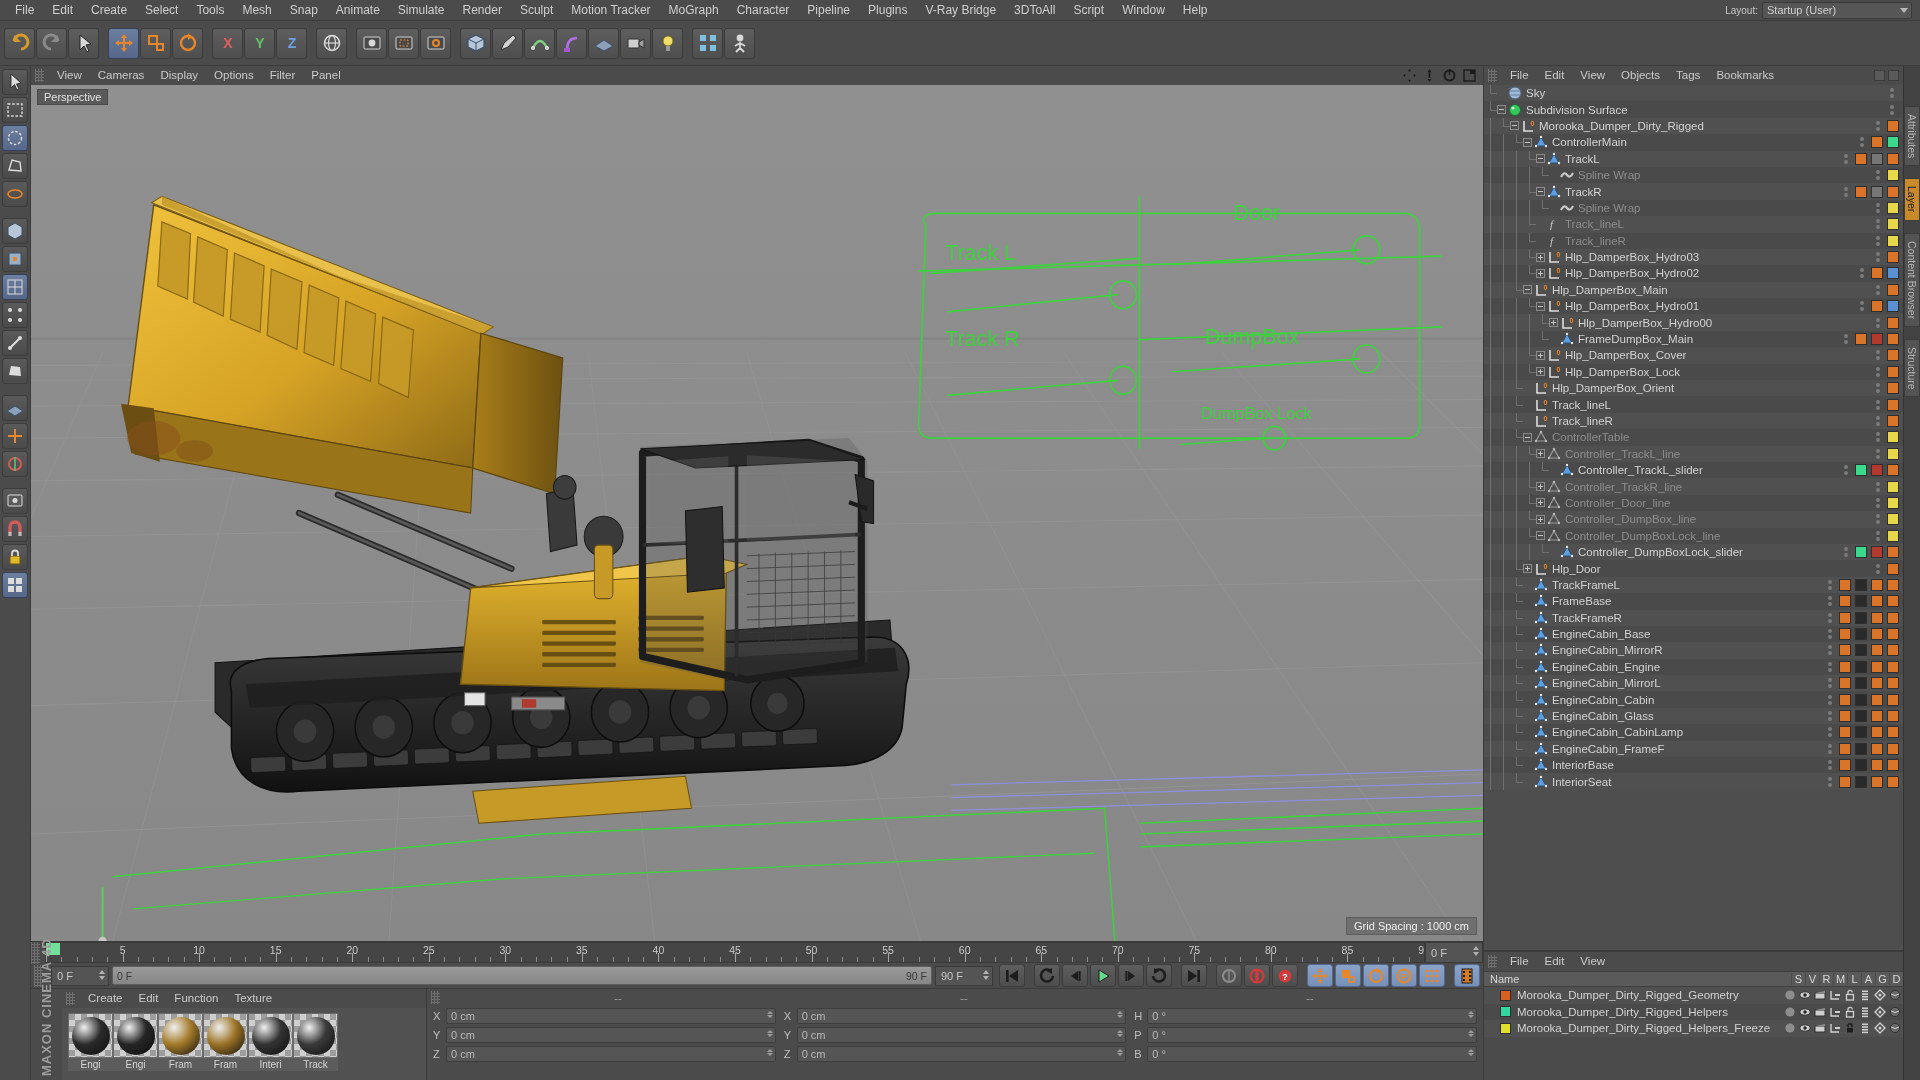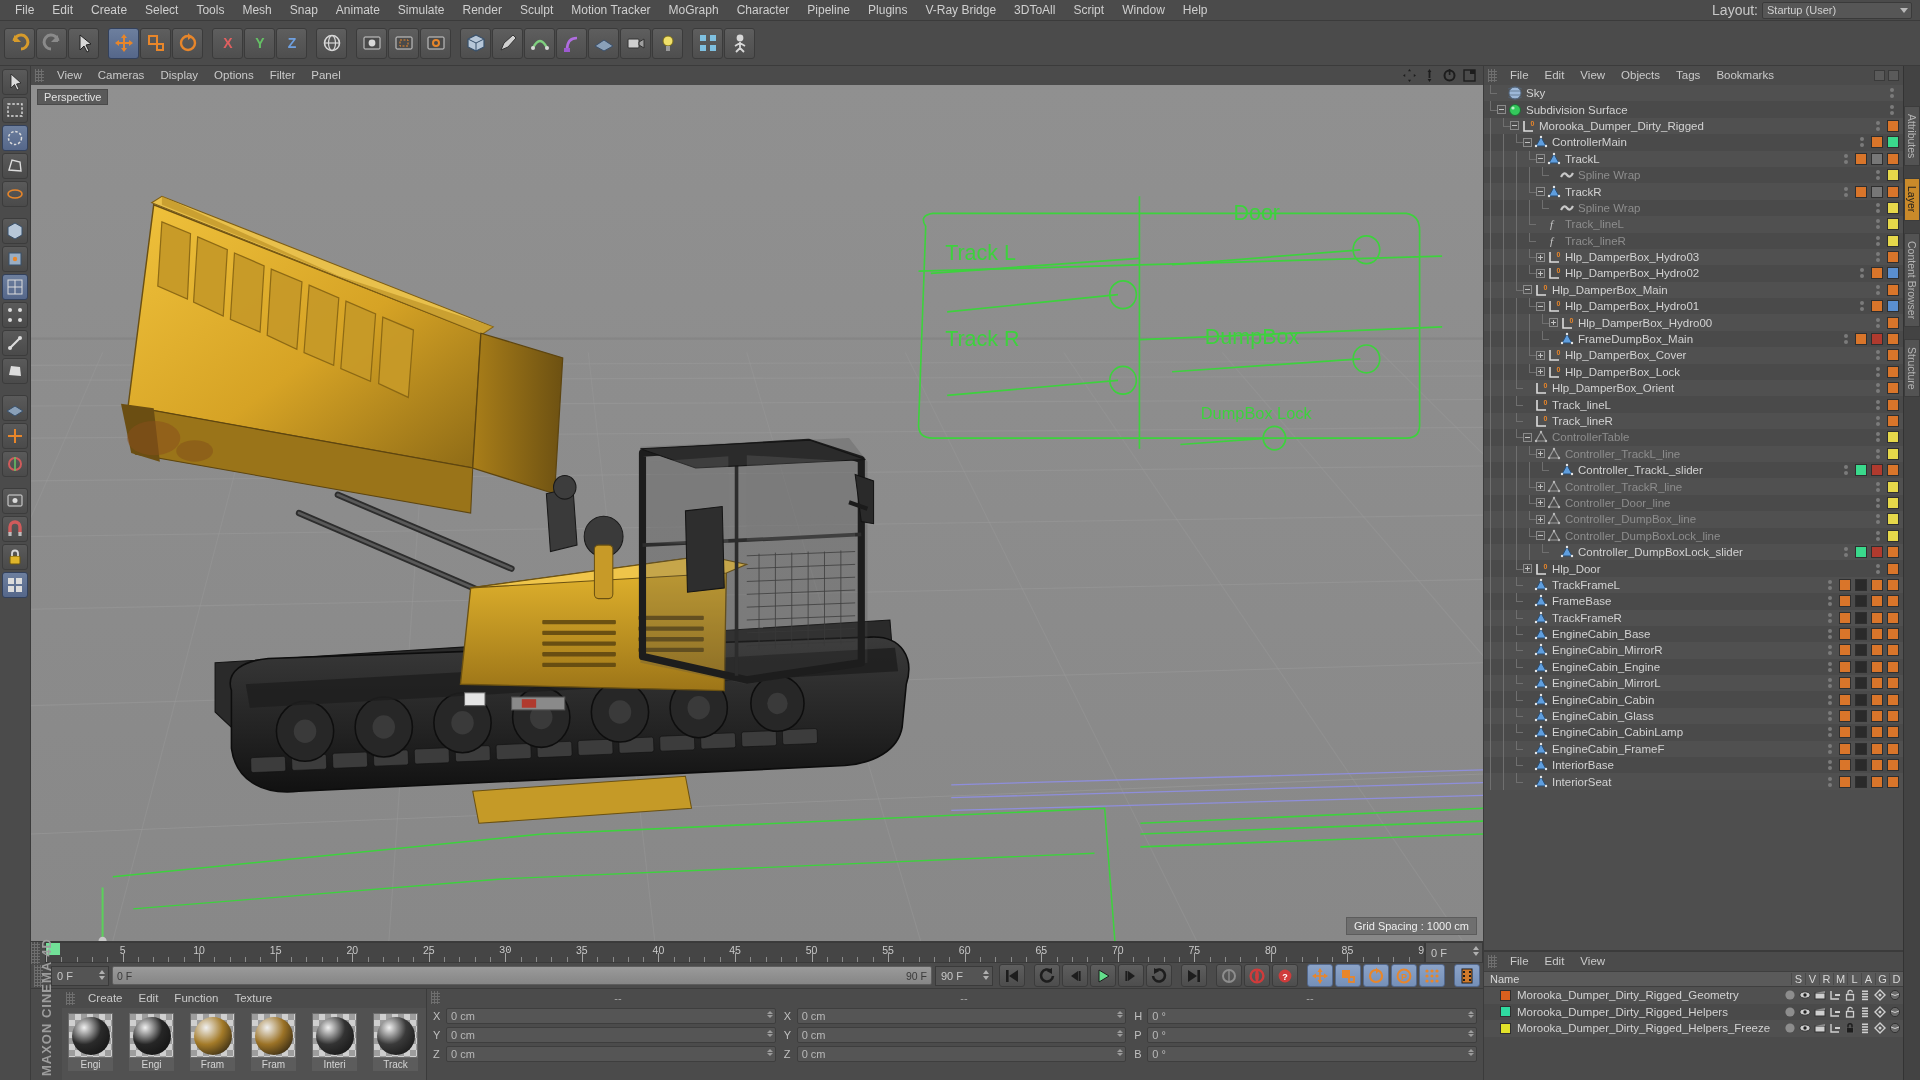--- a/index.html
+++ b/index.html
@@ -13,21 +13,21 @@
     background:radial-gradient(circle at 35% 32%, #eaeaea 0%, #8fa8c8 38%, #3f5f8f 75%, #1b2b45 100%);
     margin:0 6px 0 3px;box-shadow:inset 0 0 2px #000;}
   .titlebar .ttext{font-size:12px;color:#d8d8d8;white-space:nowrap;letter-spacing:.1px;}
   .winbtns{margin-left:auto;display:flex;align-items:center;gap:0;}
   .winbtn{width:44px;height:21px;display:flex;align-items:center;justify-content:center;color:#d8d8d8;font-size:12px;}
 
   
   .menubar{height:21px;background:#4b4b4b;display:flex;align-items:center;padding-left:6px;flex:0 0 21px;border-bottom:1px solid #3b3b3b;position:relative;}
   .menubar .mi{padding:0 9px;height:21px;line-height:21px;color:#cfcfcf;font-size:12px;white-space:nowrap;}
   .layoutbox{margin-left:auto;display:flex;align-items:center;gap:4px;padding-right:8px;}
-  .layoutbox .lbl{font-size:14px;color:#c8c8c8;}
+  .layoutbox .lbl{font-size:10px;color:#c8c8c8;}
   .lsel{width:150px;height:17px;background:#565656;border:1px solid #3a3a3a;border-radius:2px;
     display:flex;align-items:center;padding:0 4px;font-size:11px;color:#d0d0d0;position:relative;}
   .lsel .arw{position:absolute;right:3px;top:5px;border-left:4px solid transparent;border-right:4px solid transparent;border-top:5px solid #b8b8b8;}
 
   
   .toolbar{height:45px;background:#4b4b4b;display:flex;align-items:center;padding-left:4px;flex:0 0 45px;border-bottom:1px solid #3b3b3b;gap:1px;}
   .tb{width:31px;height:31px;border-radius:3px;background:linear-gradient(180deg,#5e5e5e,#4e4e4e);
     border:1px solid #3b3b3b;display:flex;align-items:center;justify-content:center;position:relative;}
   .tbsep{width:7px;}
   .tb svg{display:block;}
@@ -79,21 +79,21 @@
   .pbtn{width:26px;height:23px;border-radius:3px;background:linear-gradient(180deg,#5e5e5e,#4d4d4d);border:1px solid #3b3b3b;display:flex;align-items:center;justify-content:center;}
   .pbtn.blue{background:linear-gradient(180deg,#8ba3c8,#7590b8);border-color:#53688c;}
 
   
   .lowwrap{display:flex;flex:0 0 auto;height:92px;border-top:1px solid #3b3b3b;}
   .maxonbar{width:31px;background:#4b4b4b;position:relative;flex:0 0 31px;display:flex;align-items:flex-end;justify-content:center;padding-bottom:4px;}
   .maxontxt{writing-mode:vertical-rl;transform:rotate(180deg);font-size:13px;letter-spacing:1px;color:#9d9d9d;font-weight:bold;white-space:nowrap;}
   .matpanel{width:365px;background:#4b4b4b;display:flex;flex-direction:column;border-right:1px solid #3b3b3b;flex:0 0 365px;}
   .matmenu{height:19px;display:flex;align-items:center;padding-left:4px;}
   .matmenu .mi{padding:0 8px;font-size:11.5px;color:#cacaca;line-height:19px;}
-  .matgrid{flex:1 1 auto;background:#515151;display:flex;padding:5px 6px;gap:16px;align-items:flex-start;}
+  .matgrid{flex:1 1 auto;background:#515151;display:flex;padding:5px 6px;gap:0;align-items:flex-start;}
   .mat{width:45px;}
   .matsw{width:45px;height:45px;border:1px solid #6a6a6a;
     background-image:linear-gradient(45deg,#cfcfcf 25%,transparent 25%,transparent 75%,#cfcfcf 75%),linear-gradient(45deg,#cfcfcf 25%,#9d9d9d 25%,#9d9d9d 75%,#cfcfcf 75%);
     background-size:12px 12px;background-position:0 0,6px 6px;display:flex;align-items:center;justify-content:center;}
   .matball{width:38px;height:38px;border-radius:50%;}
   .matname{font-size:10px;color:#d5d5d5;background:#5c5c5c;text-align:center;overflow:hidden;white-space:nowrap;height:13px;line-height:13px;}
   .coordpanel{flex:1 1 auto;background:#4b4b4b;display:flex;flex-direction:column;min-width:0;}
   .coordhead{height:17px;display:flex;align-items:center;padding-left:4px;font-size:11px;color:#a9a9a9;gap:0;}
   .coordhead .c3{flex:1;text-align:center;}
   .coordgrid{flex:1 1 auto;display:flex;flex-direction:column;gap:2px;padding:1px 6px 3px 6px;}
@@ -812,21 +812,21 @@
               <div class="tk" style="left: 23.3333%;"></div>
               <div class="tk" style="left: 24.4444%;"></div>
               <div class="tk" style="left: 25.5556%;"></div>
               <div class="tk" style="left: 26.6667%;"></div>
               <div class="tkL" style="left: 27.7778%;">25</div>
               <div class="tk tkM" style="left: 27.7778%;"></div>
               <div class="tk" style="left: 28.8889%;"></div>
               <div class="tk" style="left: 30%;"></div>
               <div class="tk" style="left: 31.1111%;"></div>
               <div class="tk" style="left: 32.2222%;"></div>
-              <div class="tkL" style="left: 33.3333%; font-family: Liberation Mono, monospace;">30</div>
+              <div class="tkL" style="left: 33.3333%;">30</div>
               <div class="tk tkM" style="left: 33.3333%;"></div>
               <div class="tk" style="left: 34.4444%;"></div>
               <div class="tk" style="left: 35.5556%;"></div>
               <div class="tk" style="left: 36.6667%;"></div>
               <div class="tk" style="left: 37.7778%;"></div>
               <div class="tkL" style="left: 38.8889%;">35</div>
               <div class="tk tkM" style="left: 38.8889%;"></div>
               <div class="tk" style="left: 40%;"></div>
               <div class="tk" style="left: 41.1111%;"></div>
               <div class="tk" style="left: 42.2222%;"></div>

